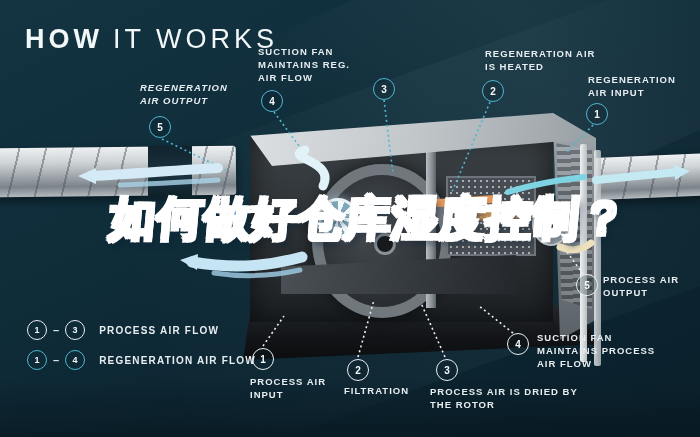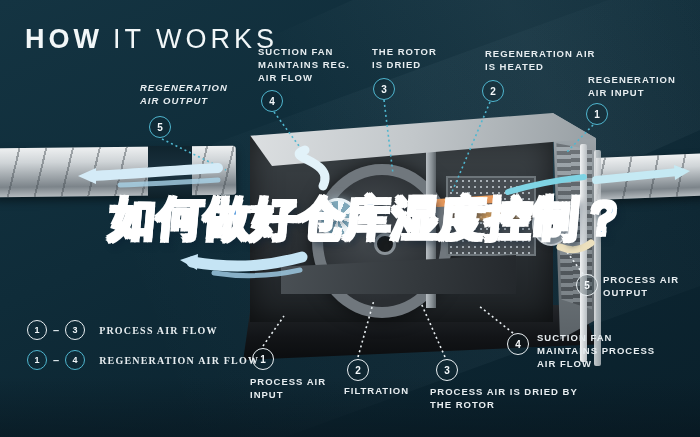--- a/index.html
+++ b/index.html
@@ -98,21 +98,21 @@
   .legend-title{position:absolute;left:28px;top:294px;color:#eef3f5;font-size:13.5px;
     font-weight:bold;letter-spacing:2.5px;z-index:20;}
   .legend-row{position:absolute;left:27px;display:flex;align-items:center;z-index:20;}
   .lr1{top:320px;}
   .lr2{top:350px;}
   .lcircle{width:18px;height:18px;border-radius:50%;display:flex;align-items:center;justify-content:center;
     color:#f1f6f8;font-size:9px;font-weight:bold;}
   .lr1 .lcircle{border:1.5px solid #e9eff2;}
   .lr2 .lcircle{border:1.5px solid #4fb6cf;}
   .lsep{color:#dfe8ec;font-size:11px;margin:0 6px;font-weight:bold;}
-  .llabel{color:#e7edf0;font-size:10px;font-weight:bold;letter-spacing:1.2px;margin-left:14px;font-family:Liberation Serif, serif;}
+  .llabel{color:#e7edf0;font-size:10px;font-weight:bold;letter-spacing:1.2px;margin-left:14px;}
 </style>
 </head>
 <body>
 
 <div class="stage">
 
   <div class="beam beam1"></div>
   <div class="beam beam2"></div>
 
   <div class="duct duct-left">
@@ -185,21 +185,20 @@
   <div class="title">
     <span class="b">HOW</span><span class="l">IT WORKS</span>
   </div>
 
   <div class="clabel" style="left:140px;top:82px;width:92px;font-style:italic;">REGENERATION AIR OUTPUT</div>
   <div class="badge teal" style="left:149px;top:116px;">5</div>
 
   <div class="clabel" style="left:258px;top:46px;width:96px;">SUCTION FAN MAINTAINS REG. AIR FLOW</div>
   <div class="badge teal" style="left:261px;top:90px;">4</div>
 
-  <div class="clabel" style="left:372px;top:46px;width:70px;">THE ROTOR IS DRIED</div>
   <div class="badge teal" style="left:373px;top:78px;">3</div>
 
   <div class="clabel" style="left:485px;top:48px;width:118px;">REGENERATION AIR IS HEATED</div>
   <div class="badge teal" style="left:482px;top:80px;">2</div>
 
   <div class="clabel" style="left:588px;top:74px;width:98px;">REGENERATION AIR INPUT</div>
   <div class="badge teal" style="left:586px;top:103px;">1</div>
 
   <div class="badge white" style="left:252px;top:348px;">1</div>
   <div class="clabel" style="left:250px;top:376px;width:90px;">PROCESS AIR INPUT</div>

